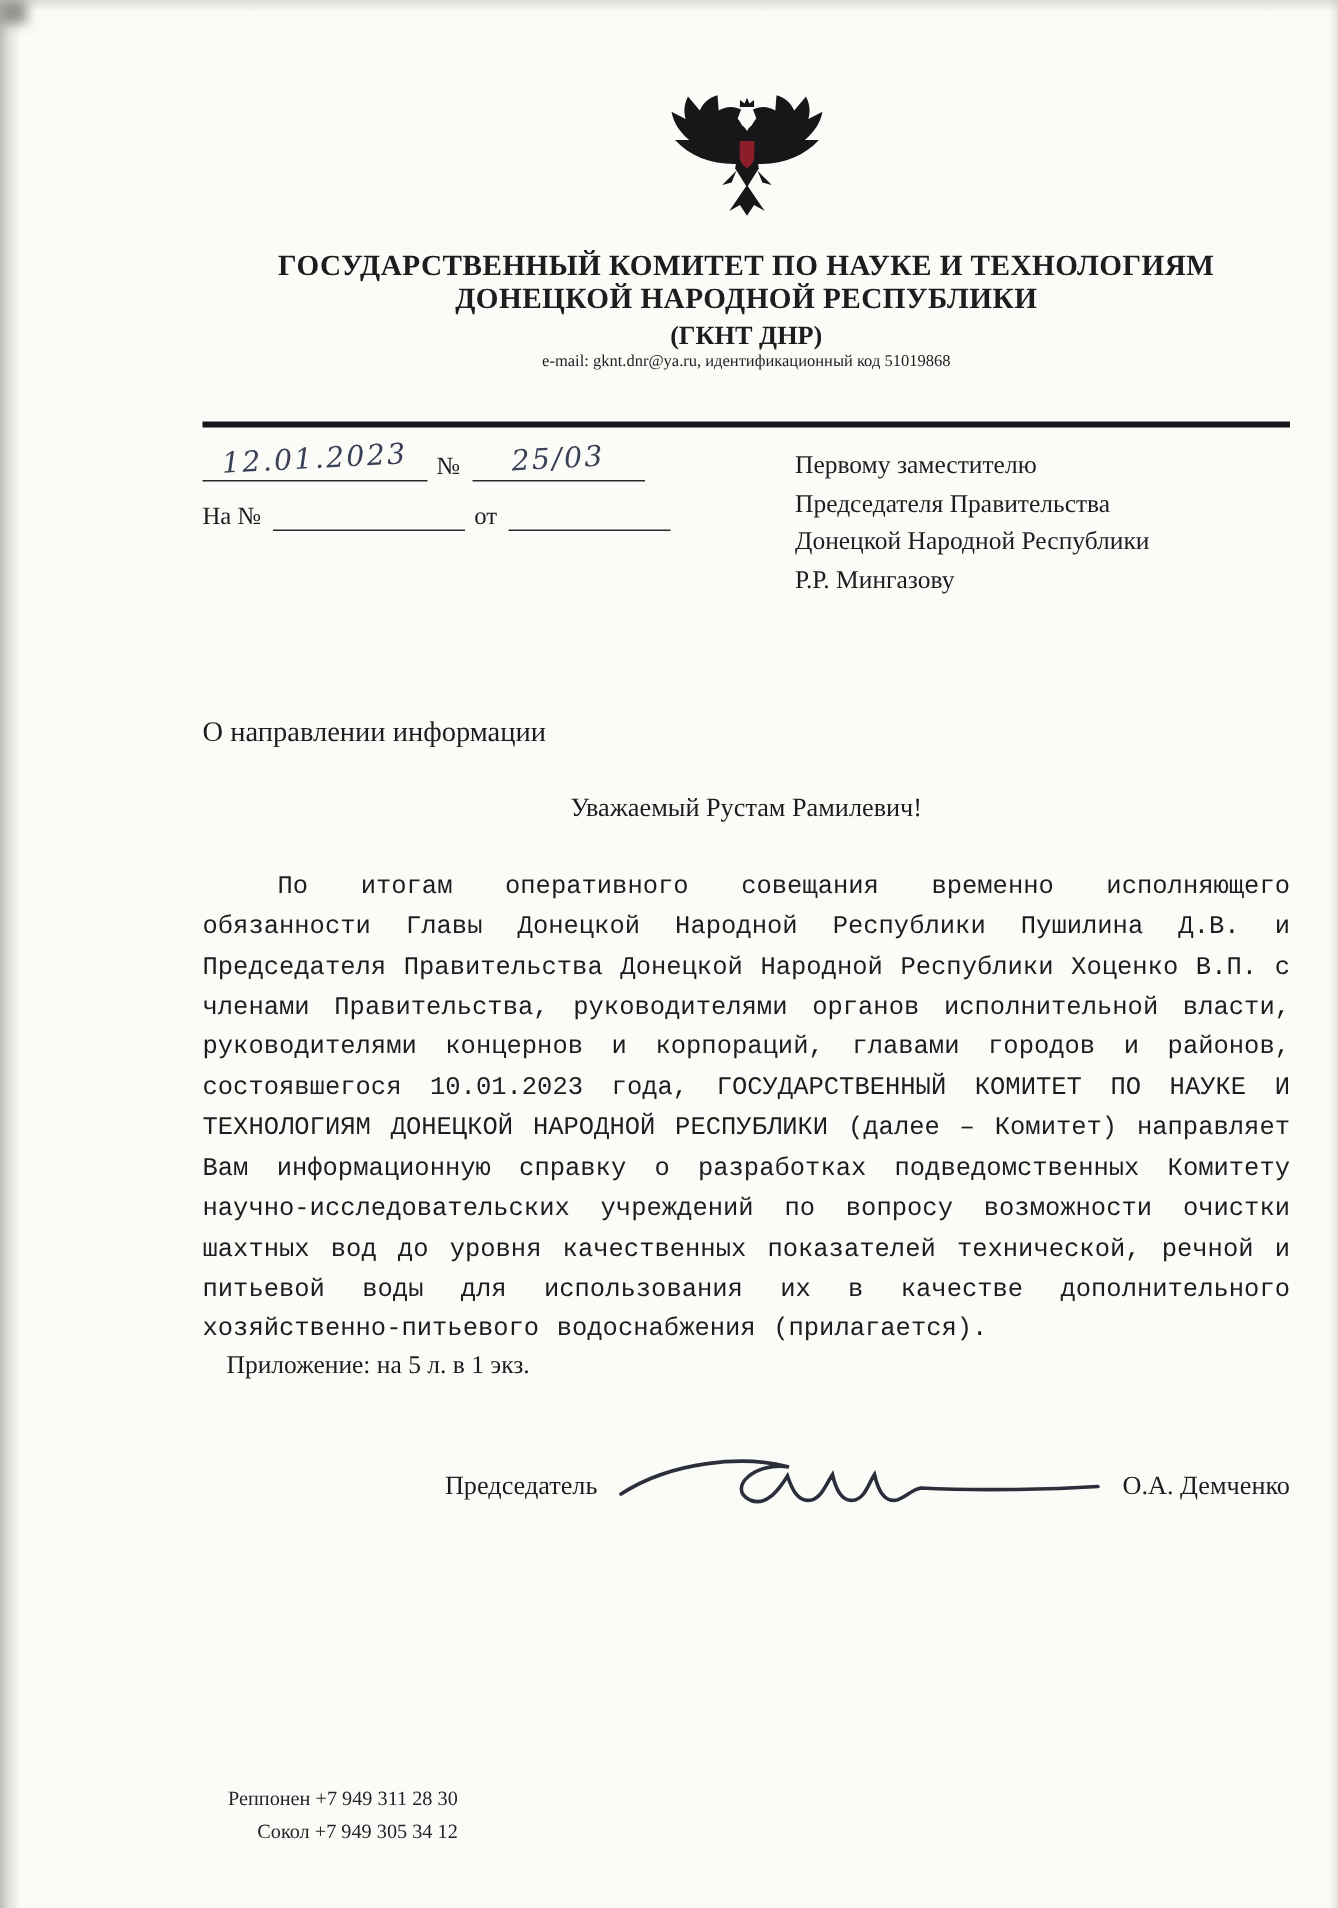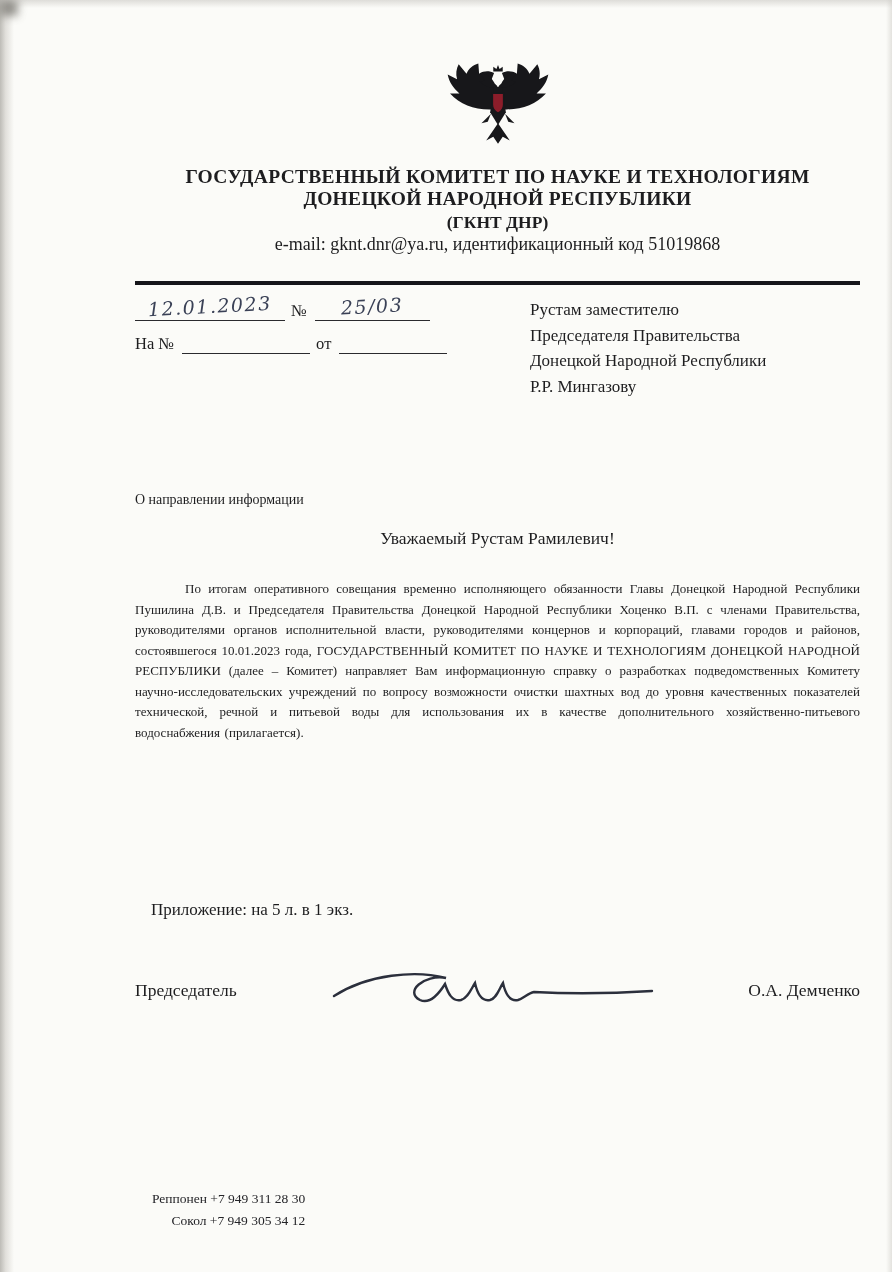--- a/index.html
+++ b/index.html
@@ -38,21 +38,21 @@
   
   .letterhead {
     position: absolute; top: 60px; left: 135px; width: 725px;
     text-align: center;
   }
   .emblem { display: inline-block; line-height: 0; }
   .org-line1 { margin-top: 10px; font-weight: bold; font-size: 19.5px; letter-spacing: .3px; }
   .org-line2 { font-weight: bold; font-size: 19.5px; letter-spacing: .3px; }
   .org-abbr  { font-weight: bold; font-size: 17.5px; margin-top: 2px; }
   .org-address { font-size: 13.5px; margin-top: 7px; }
-  .org-contact { font-size: 18px; margin-top: 1px; }
+  .org-contact { font-size: 11px; margin-top: 1px; }
 
   .rule {
     position: absolute; top: 281px; left: 135px; width: 725px; height: 3.5px;
     background: #15151a; border: none;
   }
 
   
   .ref-addr-row {
     position: absolute; top: 297px; left: 135px; width: 725px;
     display: flex; justify-content: space-between; align-items: flex-start;
@@ -77,42 +77,43 @@
     color: #3a4156;
     transform: rotate(-3deg) translateY(-2px);
   }
 
   .addressee {
     width: 330px; font-size: 17px; line-height: 1.5; text-align: left;
   }
   .addressee-name { }
 
   .subject {
-    position: absolute; top: 492px; left: 135px; font-size: 14px;
+    position: absolute; top: 478px; left: 135px; font-size: 19px;
   }
 
   .salutation {
     position: absolute; top: 528px; left: 135px; width: 725px;
     text-align: center; font-size: 17.5px;
   }
 
   .body-par {
     position: absolute; top: 579px; left: 135px; width: 725px;
-    font-size: 13px; line-height: 1.58;
+    font-size: 17px; line-height: 1.58;
     text-align: justify; text-indent: 50px;
     word-spacing: 1.5px;
+    font-family: Liberation Mono, monospace;
   }
 
   .attachment {
     position: absolute; top: 900px; left: 135px; font-size: 17px; margin-left: 16px;
   }
 
   .sign-row {
     position: absolute; top: 962px; left: 135px; width: 725px;
-    display: flex; justify-content: space-between; align-items: center;
+    display: flex; justify-content: flex-end; align-items: center;
   }
   .sign-title, .sign-name { font-size: 17.5px; }
   .sign-stroke { margin: 0 10px; flex: 0 0 auto; }
 
   .page-footer {
     position: absolute; top: 1188px; left: 152px;
     font-size: 13.5px; line-height: 1.65; color: #242428; text-align: right;
   }
 </style>
 </head>
@@ -168,21 +169,21 @@
       </div>
       <div class="ref-line">
         <span class="ref-label" style="padding-left:0">На №</span>
         <span class="u-slot u-blank1"></span>
         <span class="ref-label">от</span>
         <span class="u-slot u-blank2"></span>
       </div>
     </div>
 
     <div class="addressee">
-      <div>Рустам заместителю</div>
+      <div>Первому заместителю</div>
       <div>Председателя Правительства</div>
       <div>Донецкой Народной Республики</div>
       <div class="addressee-name">Р.Р. Мингазову</div>
     </div>
   </section>
 
   <div class="subject">О направлении информации</div>
 
   <div class="salutation">Уважаемый Рустам Рамилевич!</div>
 

